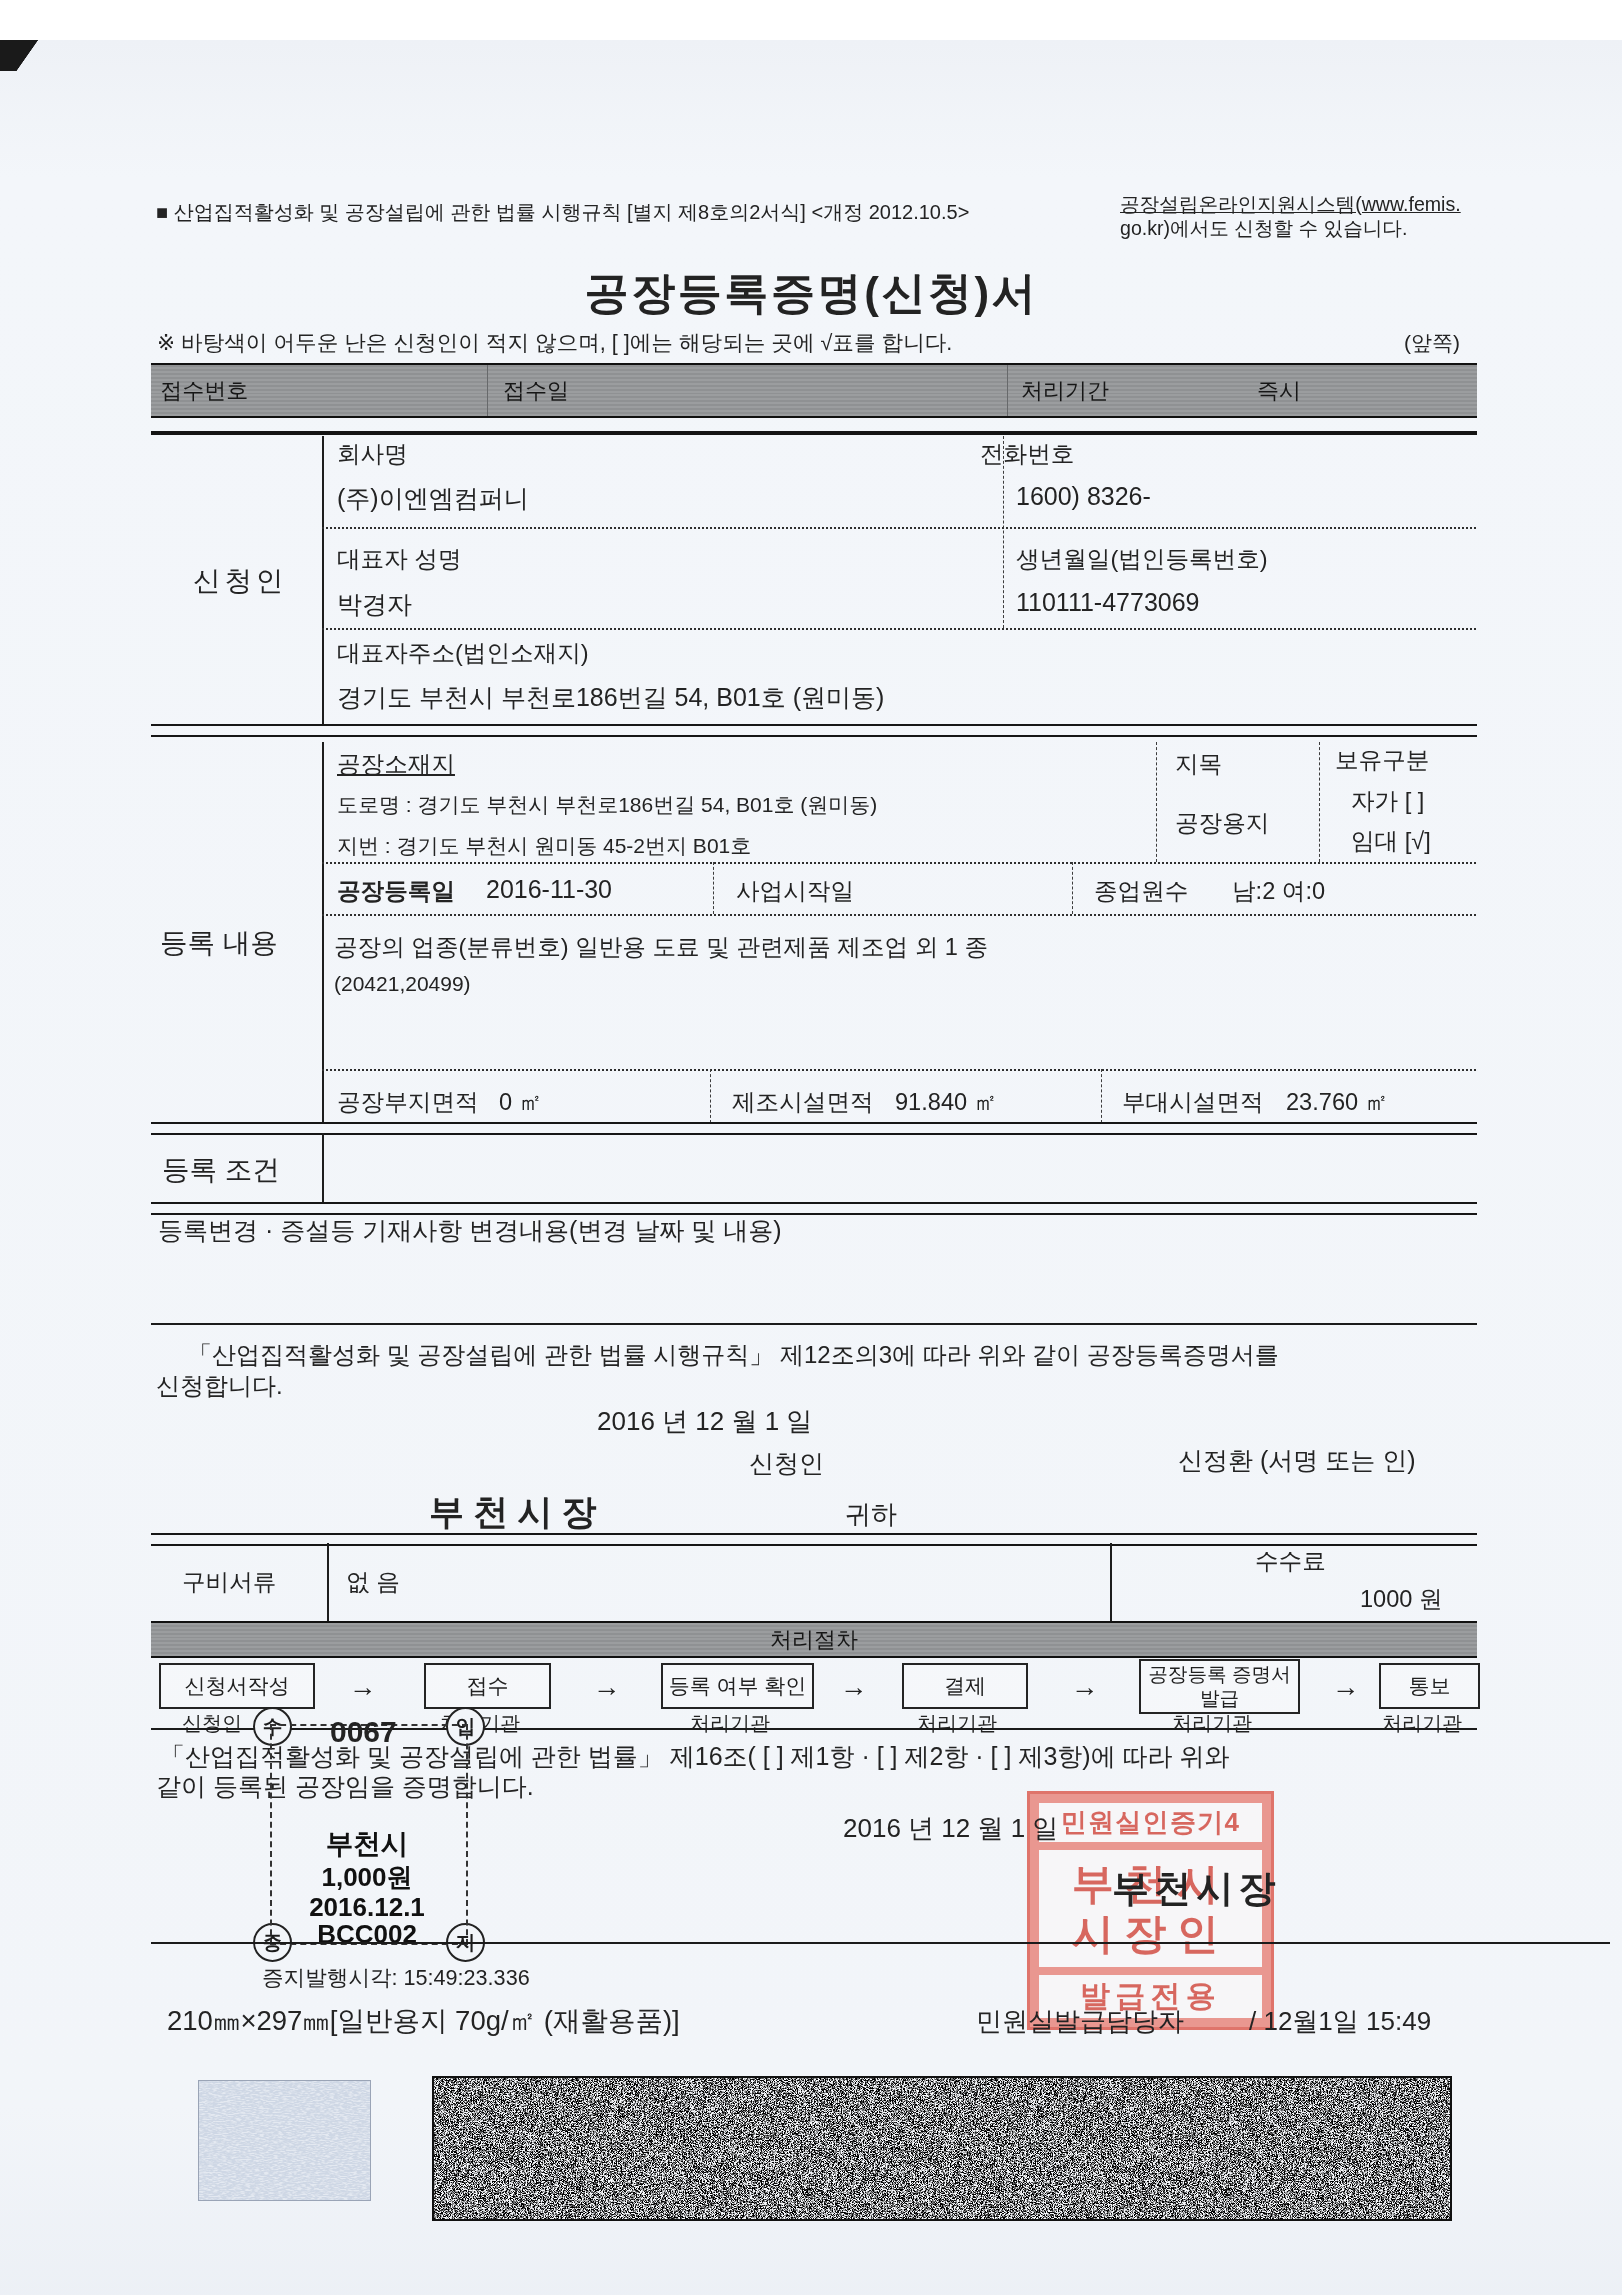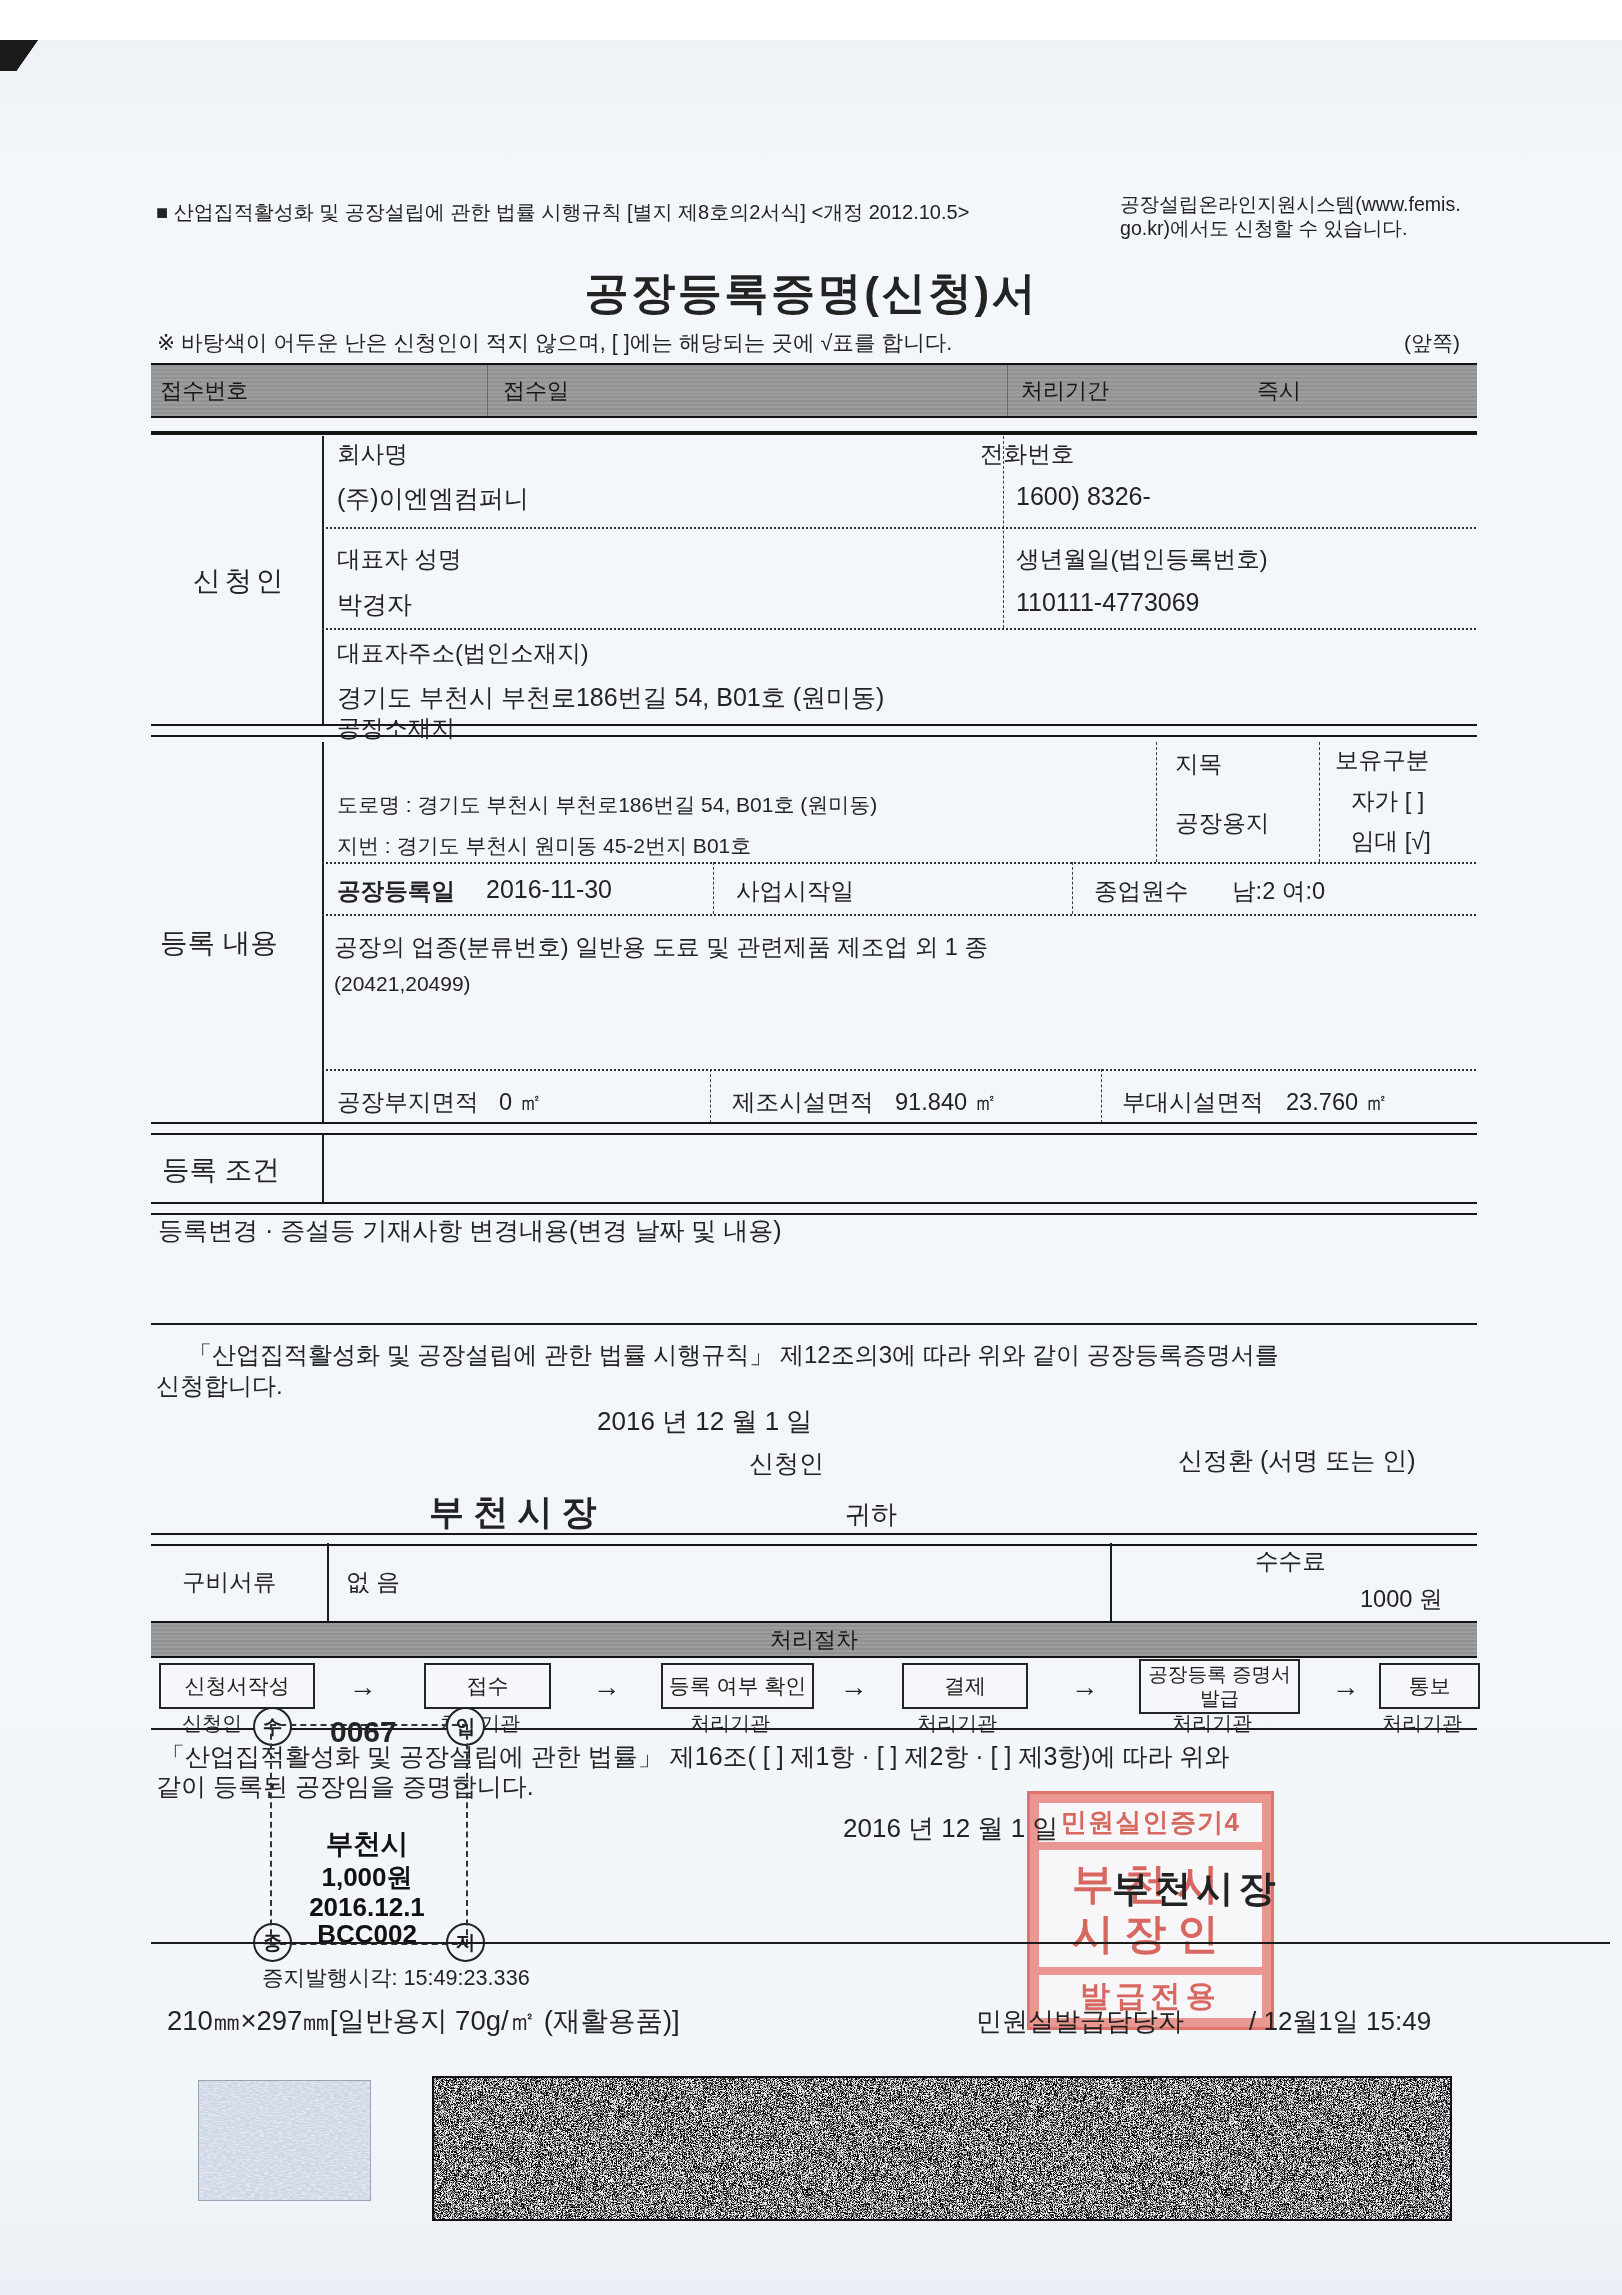--- a/index.html
+++ b/index.html
@@ -36,21 +36,21 @@
     background:linear-gradient(125deg,#1a1a1a 52%,rgba(26,26,26,0) 53%);}
 </style>
 </head>
 <body>
 
 <div class="page">
 
   <div class="corner-artifact"></div>
 
   <div class="t" style="left:156px;top:159px;font-size:20px;">■ 산업집적활성화 및 공장설립에 관한 법률 시행규칙 [별지 제8호의2서식] &lt;개정 2012.10.5&gt;</div>
-  <div class="t" style="left:1120px;top:151px;font-size:19.6px;">공장설립온라인지원시스템(www.femis.</div>
+  <div class="t" style="left:1120px;top:151px;font-size:19.6px;text-decoration:underline;">공장설립온라인지원시스템(www.femis.</div>
   <div class="t" style="left:1120px;top:175px;font-size:19.6px;">go.kr)에서도 신청할 수 있습니다.</div>
 
   <div class="t b ctr" style="left:0;width:1623px;top:224px;font-size:44px;letter-spacing:2.6px;white-space:nowrap;">공장등록증명(신청)서</div>
 
   <div class="t" style="left:157px;top:288px;font-size:21.6px;">※ 바탕색이 어두운 난은 신청인이 적지 않으며, [  ]에는 해당되는 곳에 √표를 합니다.</div>
   <div class="t" style="left:1404px;top:289px;font-size:21px;">(앞쪽)</div>
 
   <div class="gbar" style="left:151px;top:323px;width:1326px;height:51px;">
     <div class="lbl" style="left:9.2px;">접수번호</div>
     <div class="gdiv" style="left:336px;"></div>
@@ -79,21 +79,21 @@
   <div class="dotl" style="left:322px;top:588px;width:1154px;"></div>
 
   <div class="t" style="left:337px;top:597px;font-size:23.6px;">대표자주소(법인소재지)</div>
   <div class="t" style="left:337px;top:641px;font-size:25px;">경기도 부천시 부천로186번길 54, B01호 (원미동)</div>
 
   <div class="hr2" style="left:151px;top:684px;width:1326px;"></div>
 
   <div class="vl" style="left:322px;top:702px;height:380px;"></div>
   <div class="t" style="left:160px;top:885px;font-size:27.5px;">등록 내용</div>
 
-  <div class="t" style="left:337px;top:672px;font-size:23.6px;">공장소재지</div>
+  <div class="t" style="left:337px;top:708px;font-size:23.6px;text-decoration:underline;">공장소재지</div>
   <div class="t" style="left:337px;top:751px;font-size:21px;">도로명 : 경기도 부천시 부천로186번길 54, B01호 (원미동)</div>
   <div class="t" style="left:337px;top:792px;font-size:21px;">지번 : 경기도 부천시 원미동 45-2번지 B01호</div>
   <div class="vd" style="left:1156px;top:702px;height:120px;"></div>
   <div class="vd" style="left:1319px;top:702px;height:120px;"></div>
   <div class="t" style="left:1175px;top:708px;font-size:23.6px;">지목</div>
   <div class="t" style="left:1175px;top:767px;font-size:23.6px;">공장용지</div>
   <div class="t" style="left:1335px;top:704px;font-size:23.6px;">보유구분</div>
   <div class="t" style="left:1351px;top:745px;font-size:23.6px;">자가 [  ]</div>
   <div class="t" style="left:1351px;top:785px;font-size:23.6px;">임대 [√]</div>
   <div class="dotl" style="left:322px;top:822px;width:1154px;"></div>

